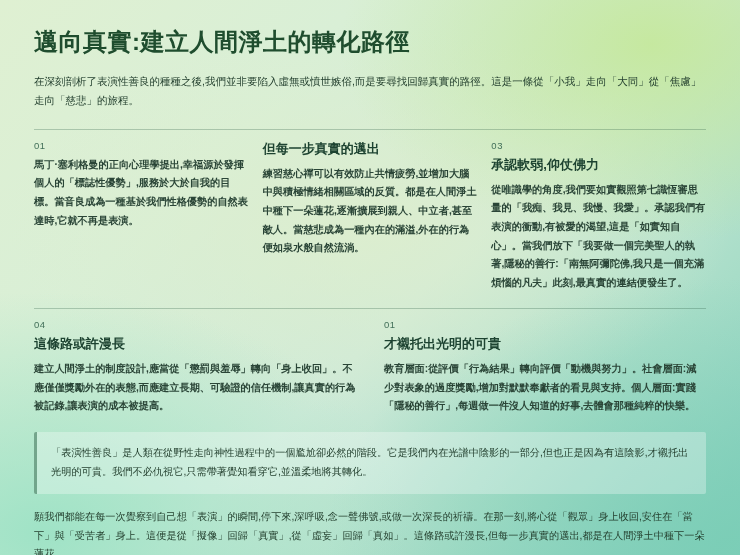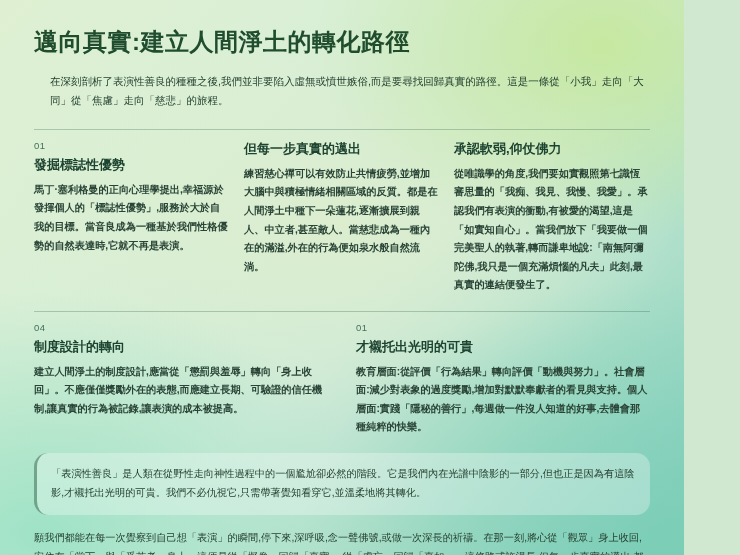--- a/index.html
+++ b/index.html
@@ -8,21 +8,21 @@
   }
   body {
     width: 740px;
     height: 555px;
     font-family: "Liberation Sans", sans-serif;
     background: #cfe8cf;
     overflow: hidden;
   }
   .page {
     position: relative;
-    width: 684px;
+    width: 740px;
     height: 555px;
     box-sizing: border-box;
     padding: 26px 34px 10px 34px;
     background:
       radial-gradient(ellipse 70% 60% at 88% 8%, rgba(196,232,150,0.85) 0%, rgba(196,232,150,0) 60%),
       radial-gradient(ellipse 80% 70% at 6% 96%, rgba(150,225,195,0.85) 0%, rgba(150,225,195,0) 62%),
       radial-gradient(ellipse 90% 80% at 98% 98%, rgba(120,205,180,0.8) 0%, rgba(120,205,180,0) 60%),
       radial-gradient(ellipse 70% 50% at 50% 40%, rgba(222,238,205,0.85) 0%, rgba(222,238,205,0) 70%),
       linear-gradient(135deg, #dff0d2 0%, #d9efd6 28%, #cfead8 55%, #a8ddc8 78%, #86cfc0 100%);
     overflow: hidden;
@@ -31,21 +31,21 @@
     font-size: 24px;
     font-weight: bold;
     color: #1f4d2e;
     letter-spacing: 0.5px;
     margin: 0 0 14px 0;
   }
   .lede {
     font-size: 10.5px;
     line-height: 1.85;
     color: #24402f;
-    margin: 0 0 18px 16px;
+    margin: 0 0 18px 0;
   }
   .rule {
     border: 0;
     border-top: 1px solid rgba(40,90,65,0.28);
     margin: 0 0 10px 0;
   }
   .cols {
     display: flex;
     gap: 14px;
     margin-bottom: 16px;
@@ -77,21 +77,21 @@
   .col-body {
     font-size: 10.2px;
     line-height: 1.82;
     color: #2a4537;
     margin: 0;
     font-weight: bold;
   }
   .quote-box {
     background: rgba(255,255,255,0.30);
     border-left: 3px solid rgba(45,105,75,0.55);
-    border-radius: 14px;
+    border-radius: 2px;
     padding: 12px 14px;
     font-size: 10.2px;
     line-height: 1.85;
     color: #24402f;
     margin-bottom: 14px;
   }
   .closing {
     font-size: 10.2px;
     line-height: 1.85;
     color: #24402f;
@@ -105,39 +105,39 @@
 
   <h1 class="title">邁向真實:建立人間淨土的轉化路徑</h1>
 
   <p class="lede">在深刻剖析了表演性善良的種種之後,我們並非要陷入虛無或憤世嫉俗,而是要尋找回歸真實的路徑。這是一條從「小我」走向「大同」從「焦慮」走向「慈悲」的旅程。</p>
 
   <hr class="rule">
 
   <div class="cols">
     <div class="col">
       <div class="col-num">01</div>
-      <h2 class="col-head">發掘標誌性優勢</h2>
       <p class="col-body">馬丁·塞利格曼的正向心理學提出,幸福源於發揮個人的「標誌性優勢」,服務於大於自我的目標。當音良成為一種基於我們性格優勢的自然表達時,它就不再是表演。</p>
     </div>
     <div class="col">
       <h2 class="col-head">但每一步真實的邁出</h2>
       <p class="col-body">練習慈心禪可以有效防止共情疲勞,並增加大腦中與積極情緒相關區域的反質。都是在人間淨土中種下一朵蓮花,逐漸擴展到親人、中立者,甚至敵人。當慈悲成為一種內在的滿溢,外在的行為便如泉水般自然流淌。</p>
     </div>
     <div class="col">
+      <div class="col-num">03</div>
       <h2 class="col-head">承認軟弱,仰仗佛力</h2>
-      <p class="col-body">從唯識學的角度,我們要如實觀照第七識恆審思量的「我痴、我見、我慢、我愛」。承認我們有表演的衝動,有被愛的渴望,這是「如實知自心」。當我們放下「我要做一個完美聖人的執著,轉而謙卑地說:「南無阿彌陀佛,我只是一個充滿煩惱的凡夫」此刻,最真實的連結便發生了。</p>
+      <p class="col-body">從唯識學的角度,我們要如實觀照第七識恆審思量的「我痴、我見、我慢、我愛」。承認我們有表演的衝動,有被愛的渴望,這是「如實知自心」。當我們放下「我要做一個完美聖人的執著,隱秘的善行:「南無阿彌陀佛,我只是一個充滿煩惱的凡夫」此刻,最真實的連結便發生了。</p>
     </div>
   </div>
 
   <hr class="rule">
 
   <div class="col-2">
     <div class="col">
       <div class="col-num">04</div>
-      <h2 class="col-head">制度設計的轉向</h2>
+      <h2 class="col-head">這條路或許漫長</h2>
       <p class="col-body">建立人間淨土的制度設計,應當從「懲罰與羞辱」轉向「身上收回」。不應僅僅獎勵外在的表態,而應建立長期、可驗證的信任機制,讓真實的行為被記錄,讓表演的成本被提高。</p>
     </div>
     <div class="col">
       <div class="col-num">01</div>
       <h2 class="col-head">才襯托出光明的可貴</h2>
       <p class="col-body">教育層面:從評價「行為結果」轉向評價「動機與努力」。社會層面:減少對表象的過度獎勵,增加對默默奉獻者的看見與支持。個人層面:實踐「隱秘的善行」,每週做一件沒人知道的好事,去體會那種純粹的快樂。</p>
     </div>
   </div>
 
   <div class="quote-box">「表演性善良」是人類在從野性走向神性過程中的一個尷尬卻必然的階段。它是我們內在光譜中陰影的一部分,但也正是因為有這陰影,才襯托出光明的可貴。我們不必仇視它,只需帶著覺知看穿它,並溫柔地將其轉化。</div>

